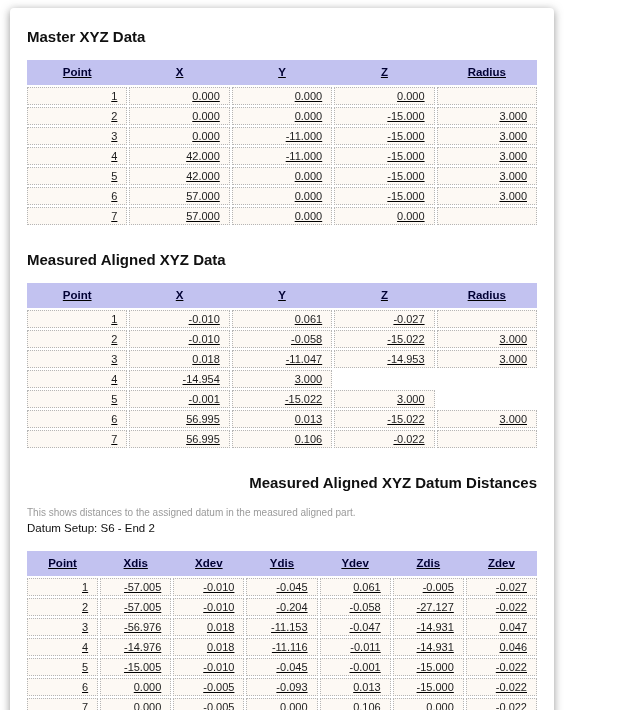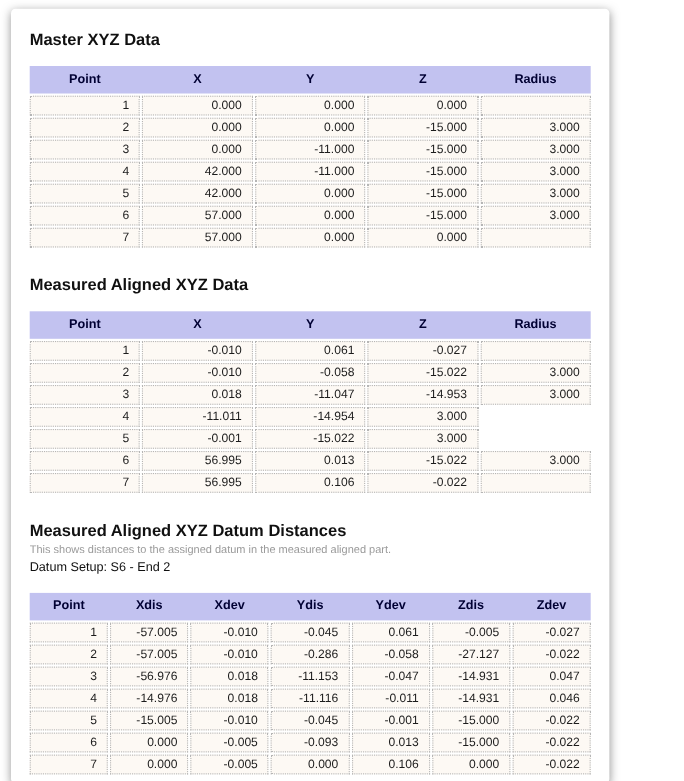--- a/index.html
+++ b/index.html
@@ -26,35 +26,35 @@
   }
   .section{margin:0;}
   .section + .section{margin-top:26px;}
   .section-title{
     margin:0 0 15px 0;
     font-size:15px;
     line-height:17px;
     font-weight:bold;
     color:#101010;
   }
-  .section-title.tight{margin-bottom:4px;}
+  .section-title.tight{margin-bottom:16px;text-align:right;}
   .subtitle{
     margin:0;
     font-size:10px;
     line-height:12px;
     font-weight:normal;
     color:var(--subtitle-text);
   }
   .datum-line{
     margin:2px 0 16px 0;
     font-size:11.5px;
     line-height:14px;
     color:#101010;
   }
-  .tbl{width:100%;}
+  .tbl{width:100%;text-decoration:underline;}
   .thead{
     display:grid;
     column-gap:2px;
     background:var(--header-bg);
     padding:6px 0;
   }
   .cols5 .thead,.cols5 .trow{grid-template-columns:repeat(5,1fr);}
   .cols7 .thead,.cols7 .trow{grid-template-columns:repeat(7,1fr);}
   .th{
     text-align:center;
@@ -176,21 +176,20 @@
           </div>
           <div class="trow">
             <div class="td">3</div>
             <div class="td">0.018</div>
             <div class="td">-11.047</div>
             <div class="td">-14.953</div>
             <div class="td">3.000</div>
           </div>
           <div class="trow">
             <div class="td">4</div>
-            <div class="td">-11.011</div>
             <div class="td">-14.954</div>
             <div class="td">3.000</div>
           </div>
           <div class="trow">
             <div class="td">5</div>
             <div class="td">-0.001</div>
             <div class="td">-15.022</div>
             <div class="td">3.000</div>
           </div>
           <div class="trow">
@@ -232,21 +231,21 @@
             <div class="td">-0.010</div>
             <div class="td">-0.045</div>
             <div class="td">0.061</div>
             <div class="td">-0.005</div>
             <div class="td">-0.027</div>
           </div>
           <div class="trow">
             <div class="td">2</div>
             <div class="td">-57.005</div>
             <div class="td">-0.010</div>
-            <div class="td">-0.286</div>
+            <div class="td">-0.204</div>
             <div class="td">-0.058</div>
             <div class="td">-27.127</div>
             <div class="td">-0.022</div>
           </div>
           <div class="trow">
             <div class="td">3</div>
             <div class="td">-56.976</div>
             <div class="td">0.018</div>
             <div class="td">-11.153</div>
             <div class="td">-0.047</div>

